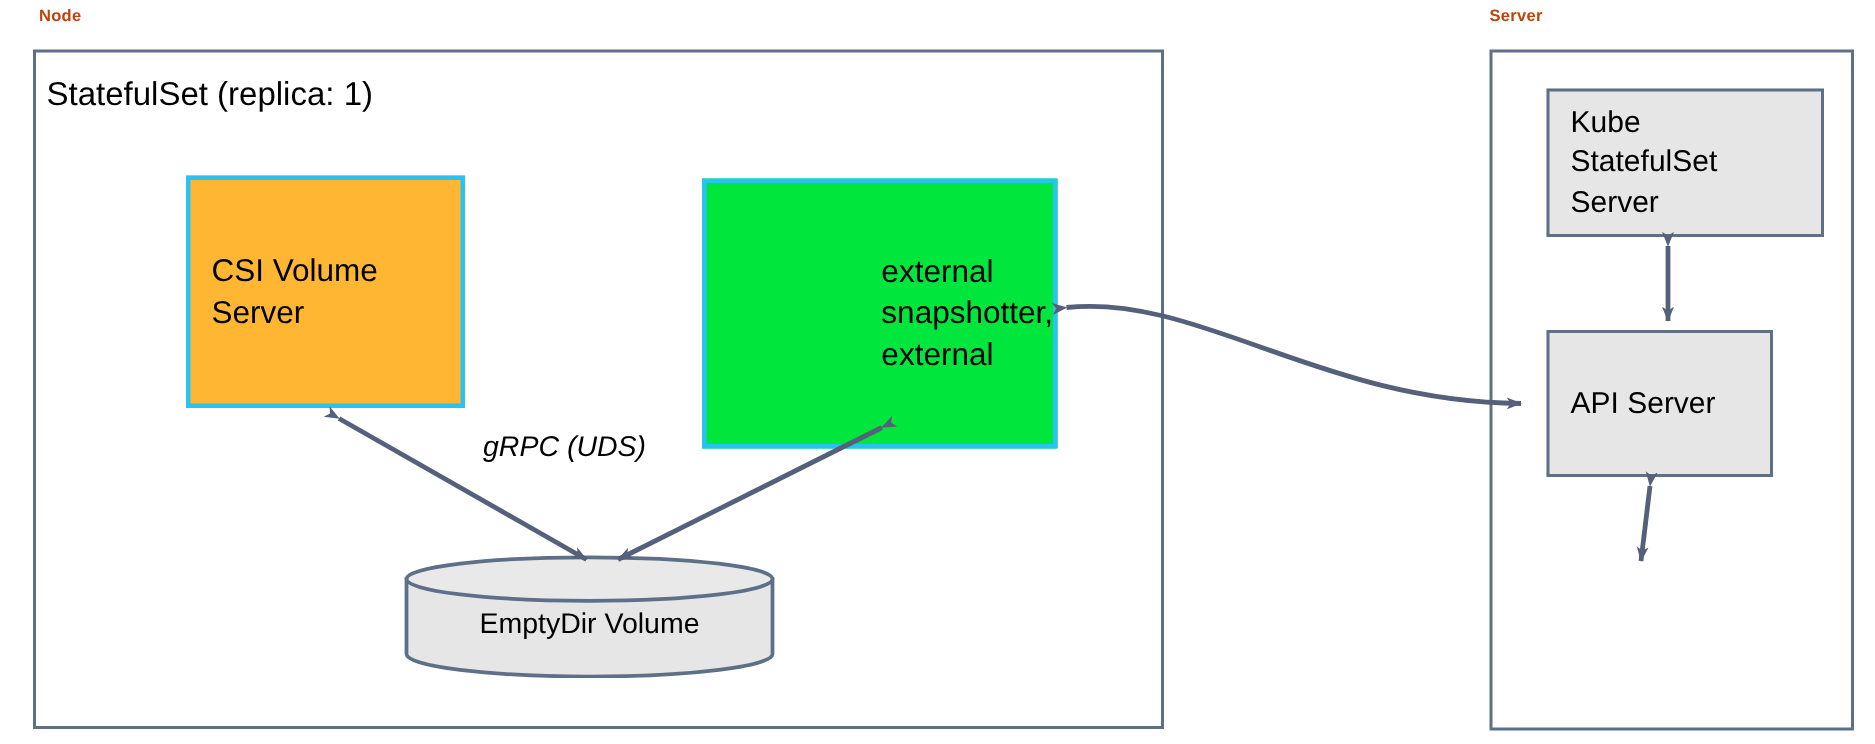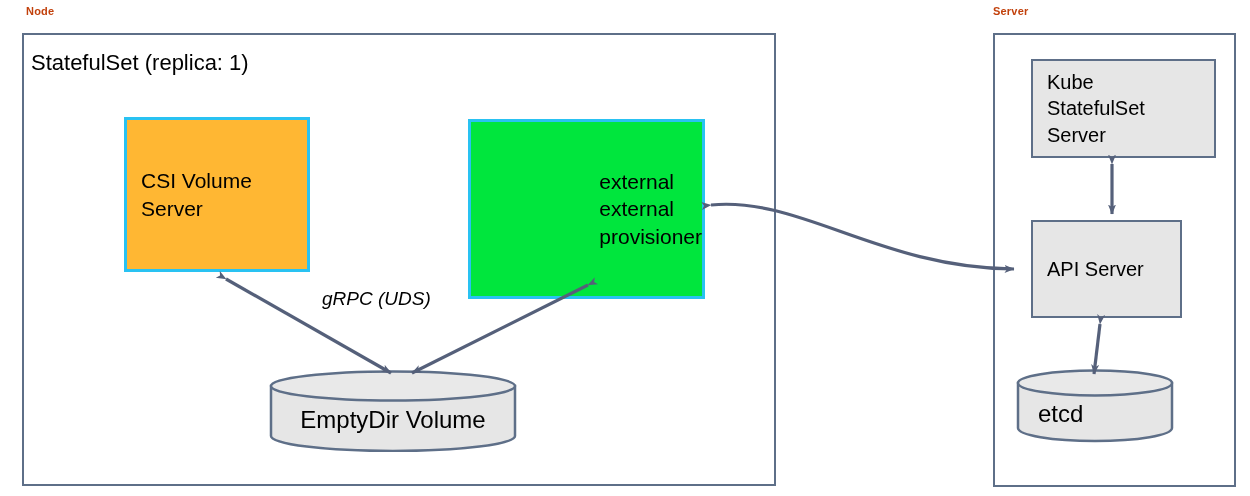--- a/index.html
+++ b/index.html
@@ -71,21 +71,21 @@
     text-align: left;
   }
   .cyl-wrap {
     position: absolute;
   }
   .cyl-wrap svg { display: block; }
   .cyl-label {
     position: absolute;
     left: 0; right: 0;
     text-align: center;
-    font-size: 24px;
+    font-size: 19px;
     color: #000000;
     white-space: nowrap;
   }
   .edge-label {
     position: absolute;
     font-size: 19px;
     color: #000000;
     white-space: nowrap;
   }
   #arrows {
@@ -111,22 +111,22 @@
   <div class="node-box orange" style="left:124px; top:117px; width:186px; height:155px;">
     <div class="txt">
       <div>CSI Volume</div>
       <div>Server</div>
     </div>
   </div>
 
   <div class="node-box green" style="left:468px; top:119px; width:237px; height:180px;justify-content:flex-end;">
     <div class="txt">
       <div>external</div>
+      <div>snapshotter,</div>
       <div>external</div>
-      <div>provisioner</div>
     </div>
   </div>
 
   <div class="edge-label" style="left:322px; top:288px;font-style:italic;">gRPC (UDS)</div>
 
   <div class="cyl-wrap" style="left:269px; top:370px; width:248px; height:82px;">
     <svg width="248" height="82" viewBox="0 0 248 82">
       <path d="M2,16 L2,66 A122,15 0 0 0 246,66 L246,16 Z" fill="#e6e6e6" stroke="#5e6f88" stroke-width="2.5"></path>
       <ellipse cx="124" cy="16" rx="122" ry="14.5" fill="#e9e9e9" stroke="#5e6f88" stroke-width="2.5"></ellipse>
     </svg>
@@ -142,27 +142,20 @@
       <div>Server</div>
     </div>
   </div>
 
   <div class="gray-box" style="left:1020px; top:220px; width:151px; height:98px;">
     <div class="txt">
       <div>API Server</div>
     </div>
   </div>
 
-  <div class="cyl-wrap" style="left:1016px; top:369px; width:158px; height:74px;">
-    <svg width="158" height="74" viewBox="0 0 158 74">
-      <path d="M2,14 L2,59 A77,13 0 0 0 156,59 L156,14 Z" fill="#e6e6e6" stroke="#5e6f88" stroke-width="2.5"></path>
-      <ellipse cx="79" cy="14" rx="77" ry="12.5" fill="#e9e9e9" stroke="#5e6f88" stroke-width="2.5"></ellipse>
-    </svg>
-    <div class="cyl-label" style="top:31px; text-align:left; padding-left:22px;">etcd</div>
-  </div>
 
   <svg id="arrows" viewBox="0 0 1250 496">
     <defs>
       <marker id="ah" markerWidth="11" markerHeight="11" refX="9.5" refY="4" orient="auto" markerUnits="userSpaceOnUse">
         <path d="M0,0 L10,4 L0,8 L2.6,4 Z" fill="#55607a"></path>
       </marker>
     </defs>
 
     <line x1="226" y1="279" x2="391" y2="373" stroke="#55607a" stroke-width="3.2" marker-start="url(#ah)" marker-end="url(#ah)"></line>
 

